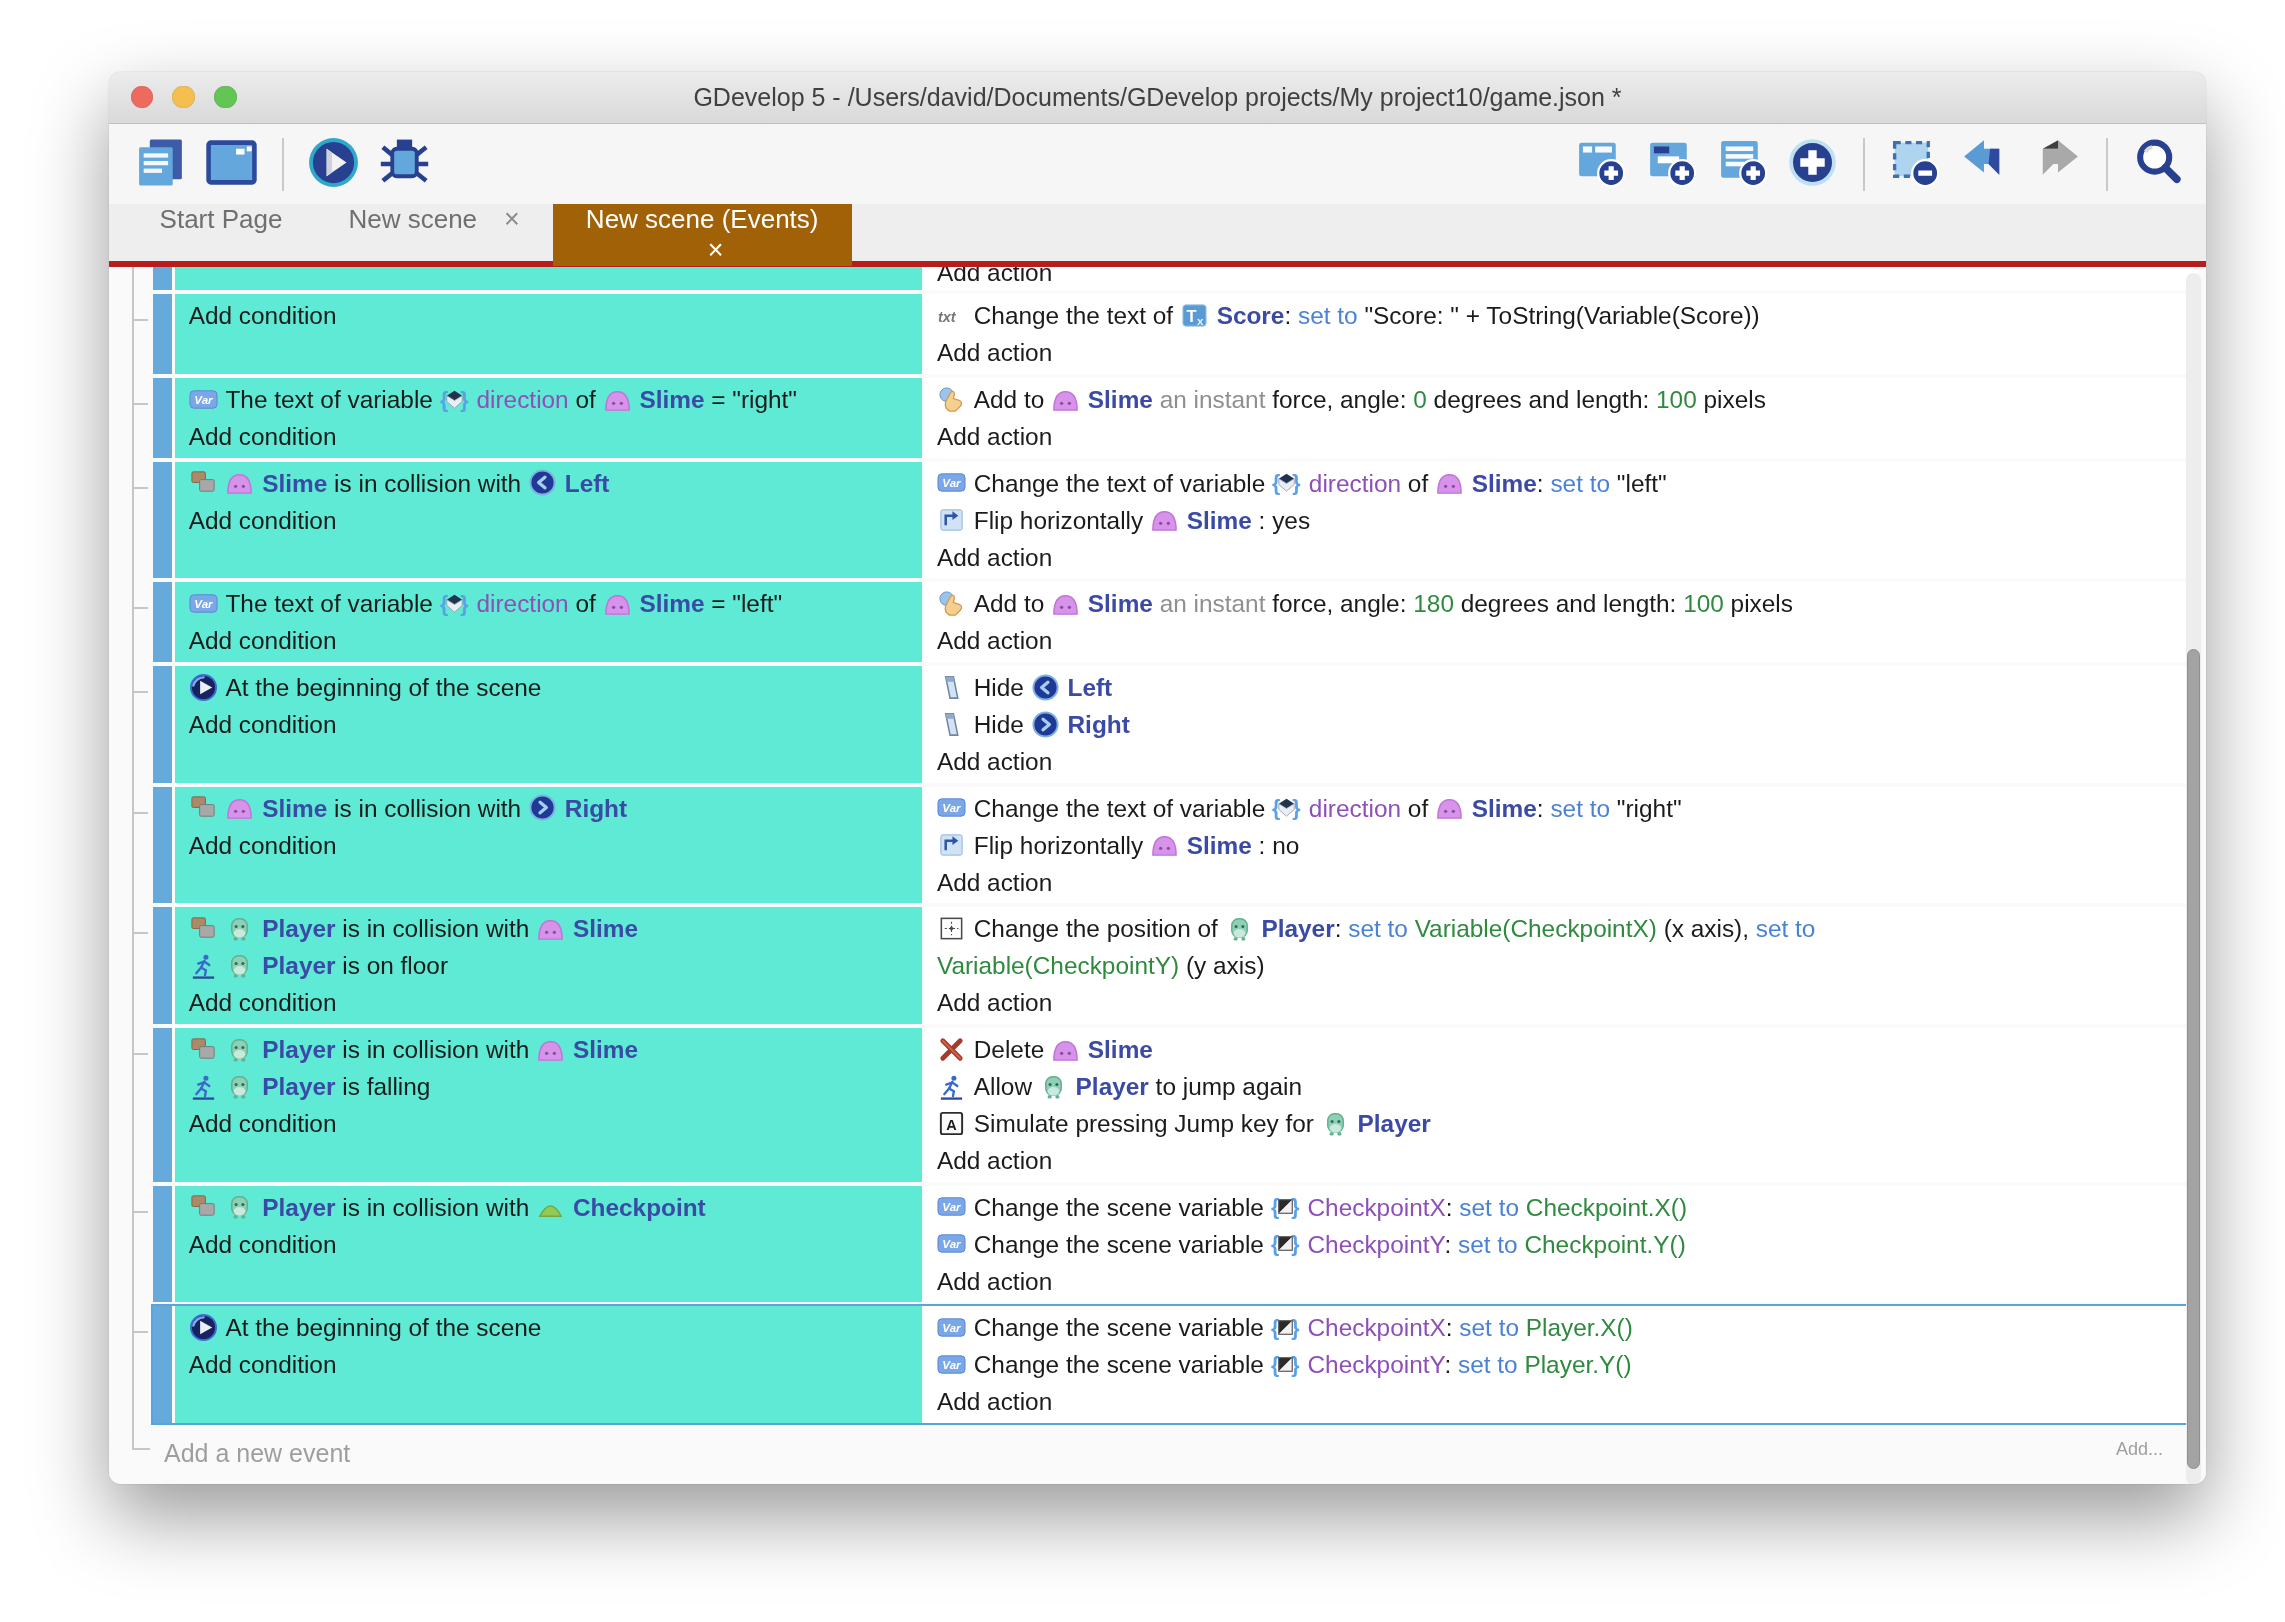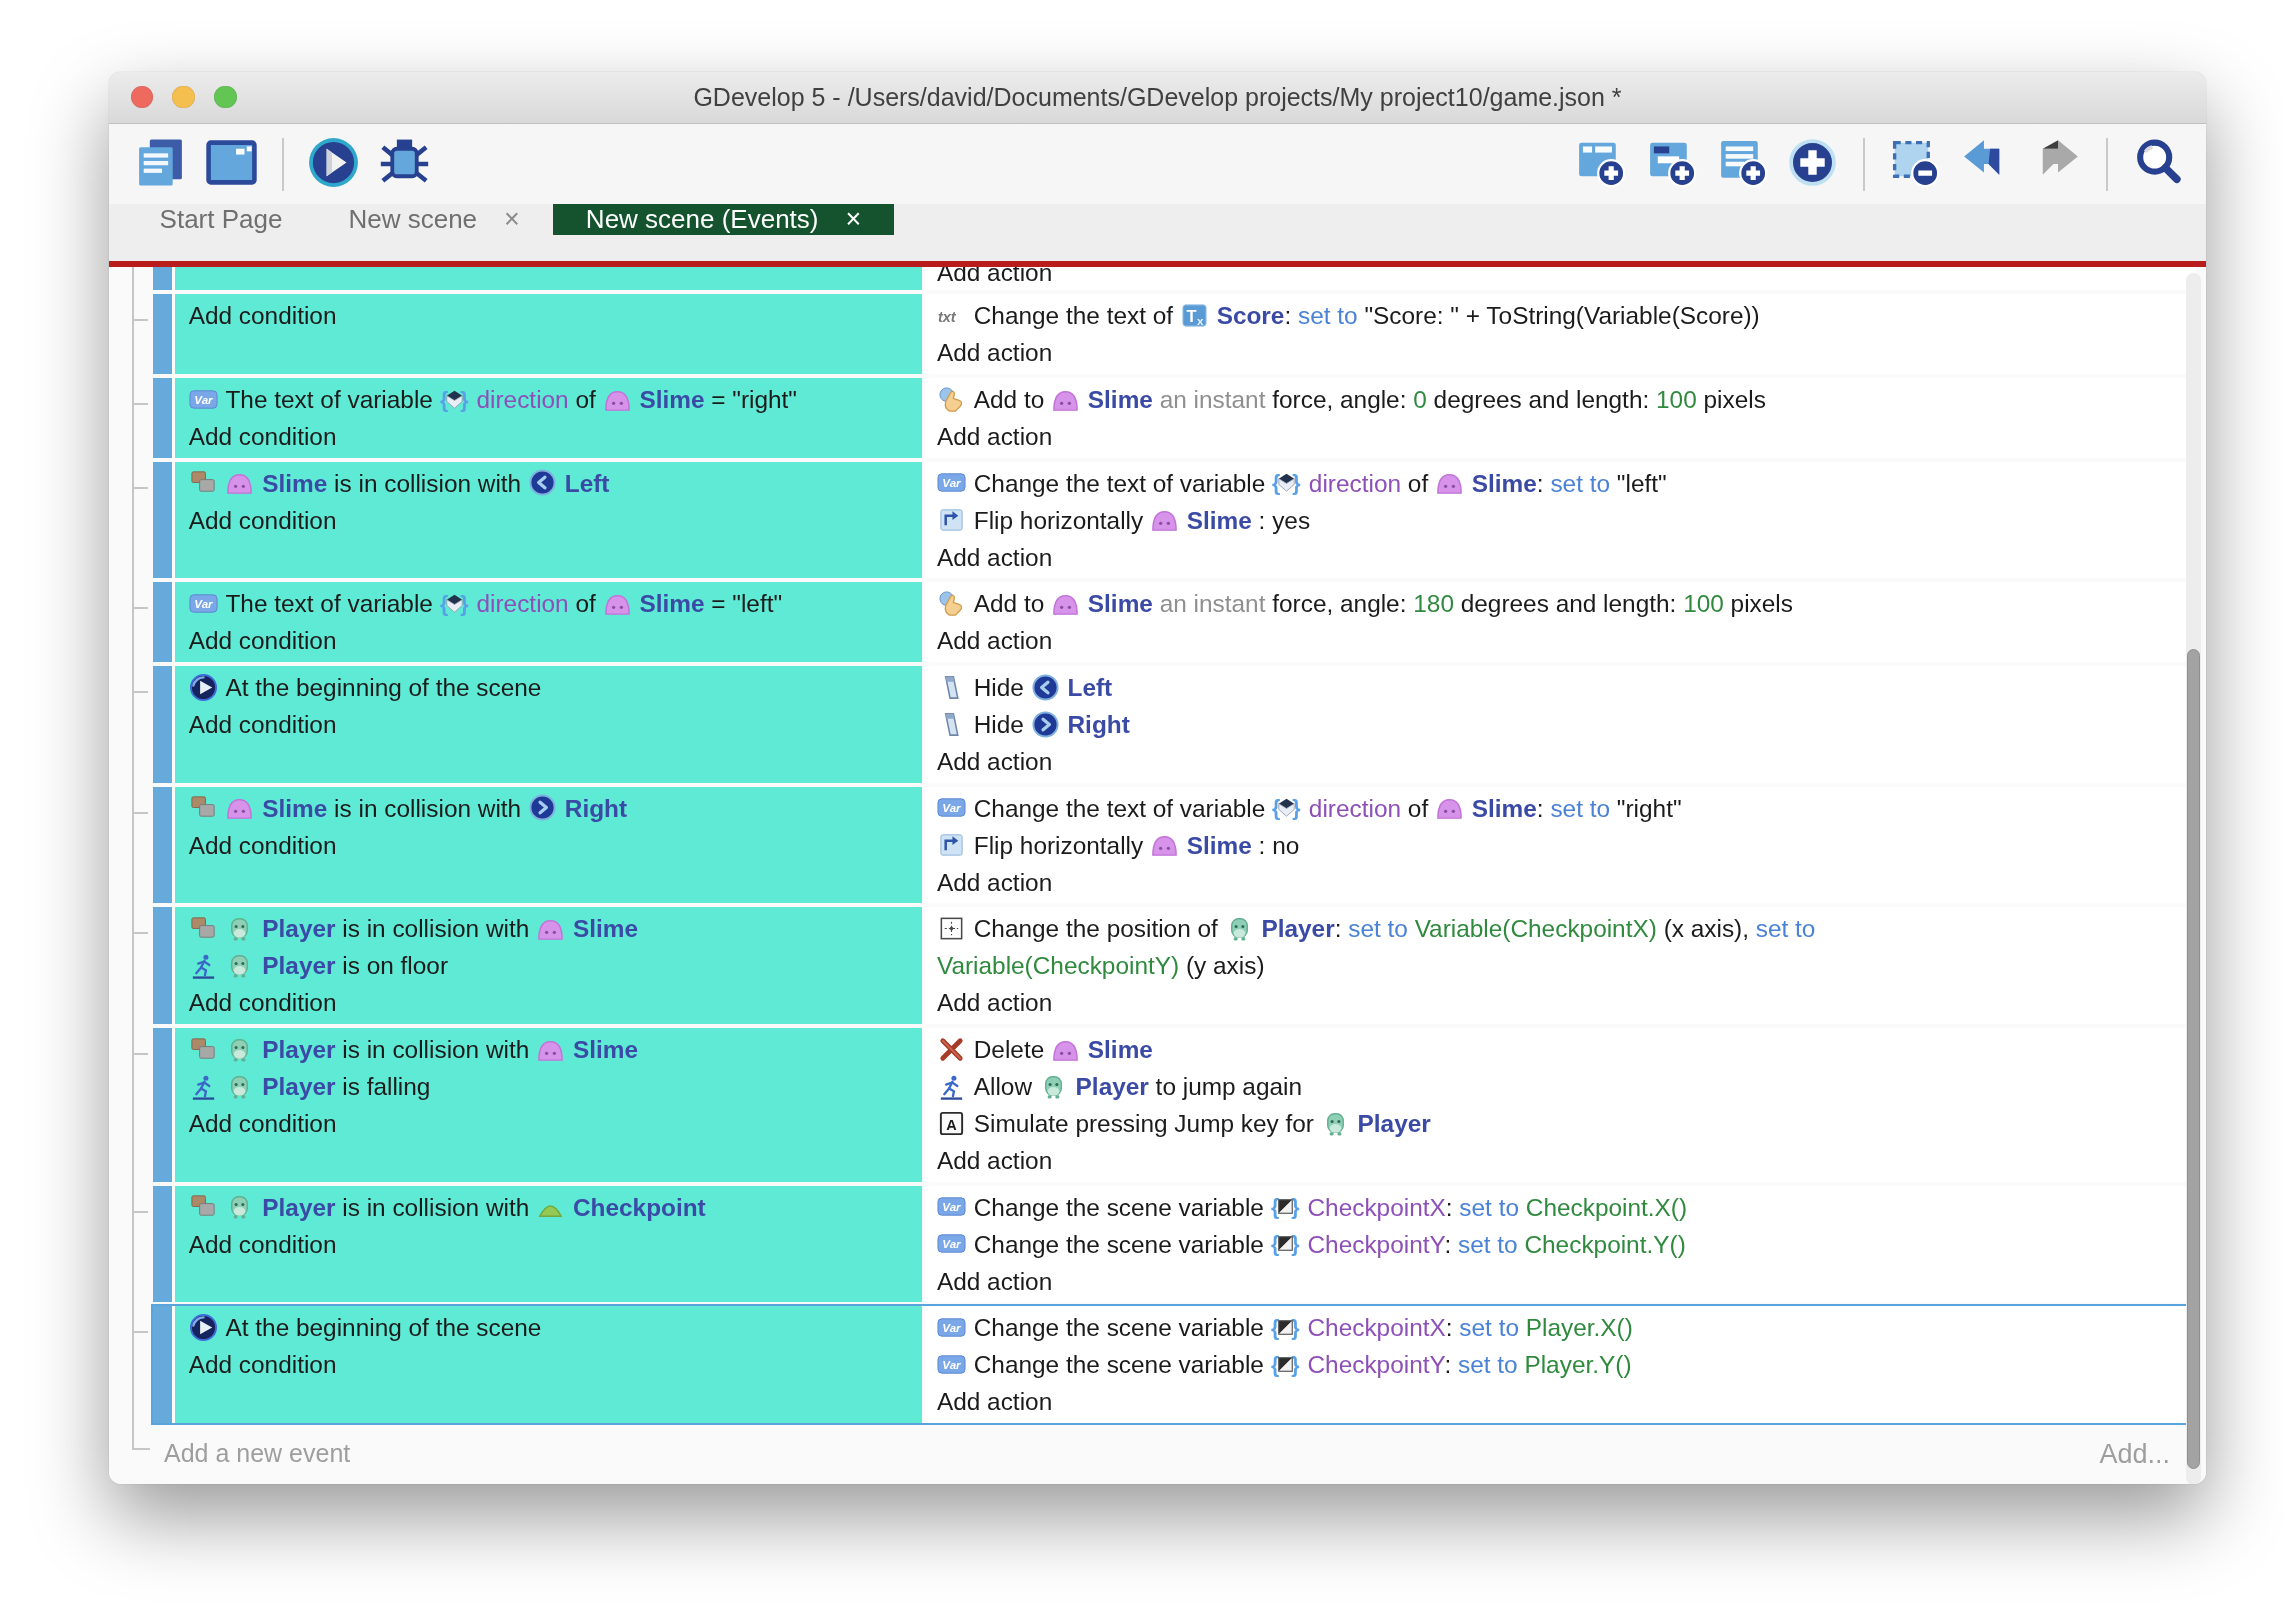--- a/index.html
+++ b/index.html
@@ -17,21 +17,21 @@
   .toolbar{height:80px;background:#f6f6f6;display:flex;align-items:center;justify-content:space-between;
     padding:0 19.5px 0 23.4px;}
   .tgroup{display:flex;align-items:center;gap:13.7px;}
   .tbtn{width:57px;height:57px;display:inline-flex;align-items:center;justify-content:center;cursor:pointer;}
   .tbtn svg{width:55px;height:55px;}
   .tdiv{width:2px;height:53px;background:#c9c9c9;margin:0 7.8px;}
   
   .tabbar{height:57px;background:#eeeeee;display:flex;align-items:flex-start;padding-left:17.6px;border-bottom:6px solid #b91c1c;}
   .tab{display:flex;align-items:center;padding:0 33px;font-size:26px;color:#6f6f6f;cursor:pointer;}
   .tab .tab-close{margin-left:27px;font-size:27px;color:#8a8a8a;}
-  .tab.active{background:#14532d;color:#ffffff;}
+  .tab.active{background:#a16207;color:#ffffff;flex-direction:column;}
   .tab.active .tab-close{color:#ffffff;}
   
   .events{position:relative;background:#fafafa;height:calc(100% - 188px);overflow:hidden;}
   .treeline{position:absolute;left:23.4px;top:0;bottom:51px;border-left:2px solid #c6c6c6;}
   .event-row{display:flex;margin:0 9.8px 3.9px 29px;}
   .gutter{width:14.6px;flex:none;position:relative;}
   .gutter::before{content:"";position:absolute;left:-5.9px;top:25px;width:15.6px;border-top:2px solid #c6c6c6;}
   .event-body{display:flex;flex:1;}
   .event-row.selected .event-body{outline:2.9px solid #58a5de;}
   .ebar{width:19.5px;flex:none;background:#66a9db;}
@@ -46,21 +46,21 @@
   .seg-e{color:#2f8a3e;}
   .seg-g{color:#8f8f8f;}
   .evicon{display:inline-block;width:29px;height:29px;vertical-align:-5.9px;margin-right:7.8px;}
   .evicon svg{width:29px;height:29px;}
   .event-row.clipped{height:23.4px;overflow:hidden;}
   .event-row.clipped .line{margin-top:-15.6px;}
   
   .efooter{position:absolute;left:0;right:0;bottom:0;height:60px;}
   .corner{position:absolute;left:23.4px;top:-9.8px;width:15.6px;height:27px;border-left:2px solid #c6c6c6;border-bottom:2px solid #c6c6c6;}
   .add-new-event{position:absolute;left:55px;top:7.8px;font-size:25px;color:#9e9e9e;cursor:pointer;}
-  .add-button{position:absolute;right:36px;top:7.8px;font-size:27px;color:#9e9e9e;cursor:pointer;}
+  .add-button{position:absolute;right:43px;top:7.8px;font-size:18px;color:#9e9e9e;cursor:pointer;}
   
   .vscroll{position:absolute;right:4.9px;top:5.9px;bottom:5.9px;width:15.6px;background:#ededed;border-radius:7.8px;}
   .vthumb{position:absolute;left:1px;right:1px;top:31%;height:67.5%;background:#a3a3a3;border:1px solid #8f8f8f;border-radius:7.8px;}
 </style>
 </head>
 <body>
 
 <div class="window">
   <div class="titlebar">
     <div class="traffic">

